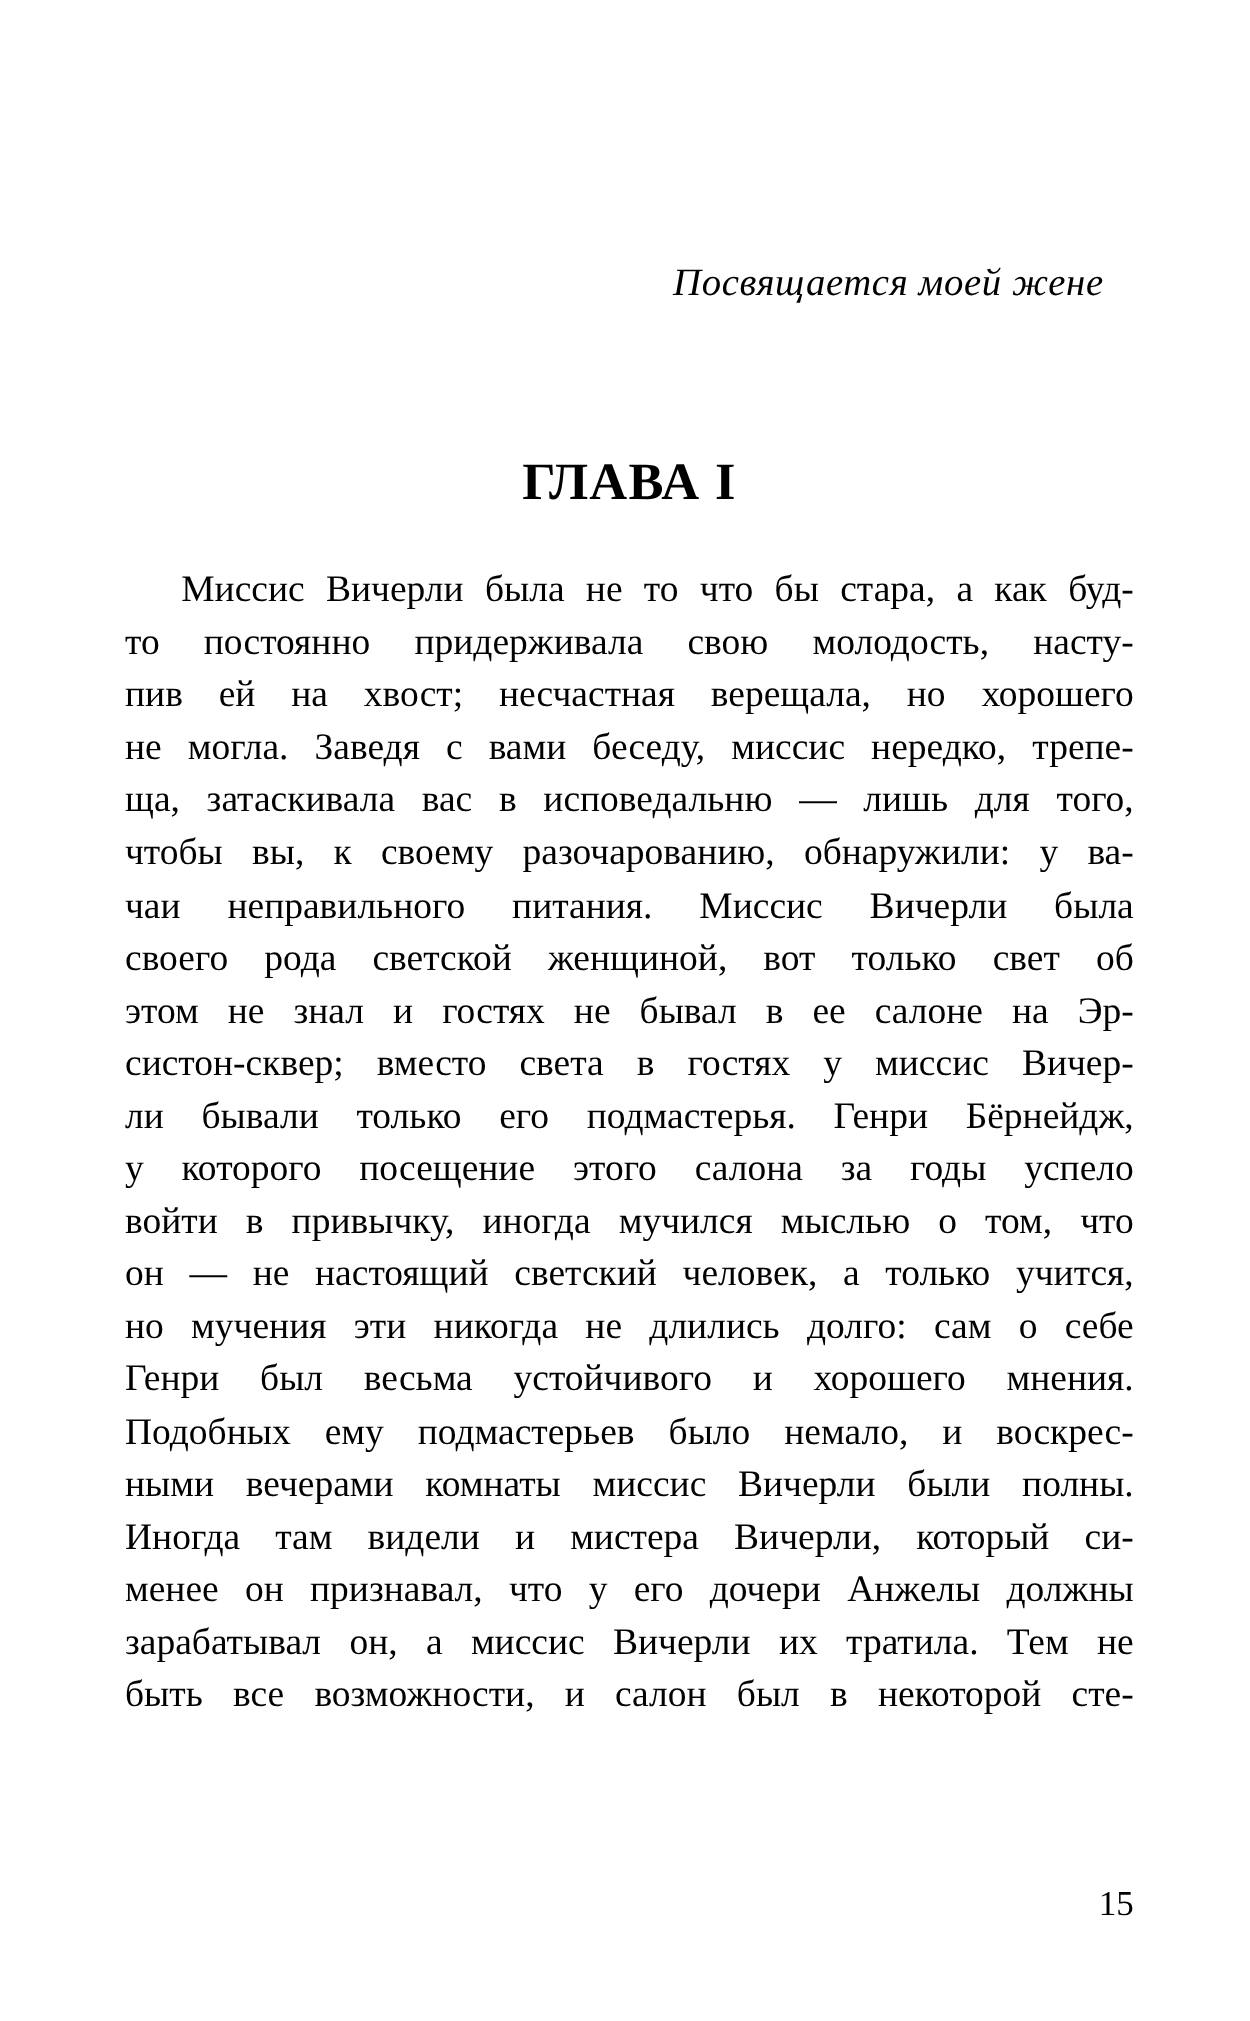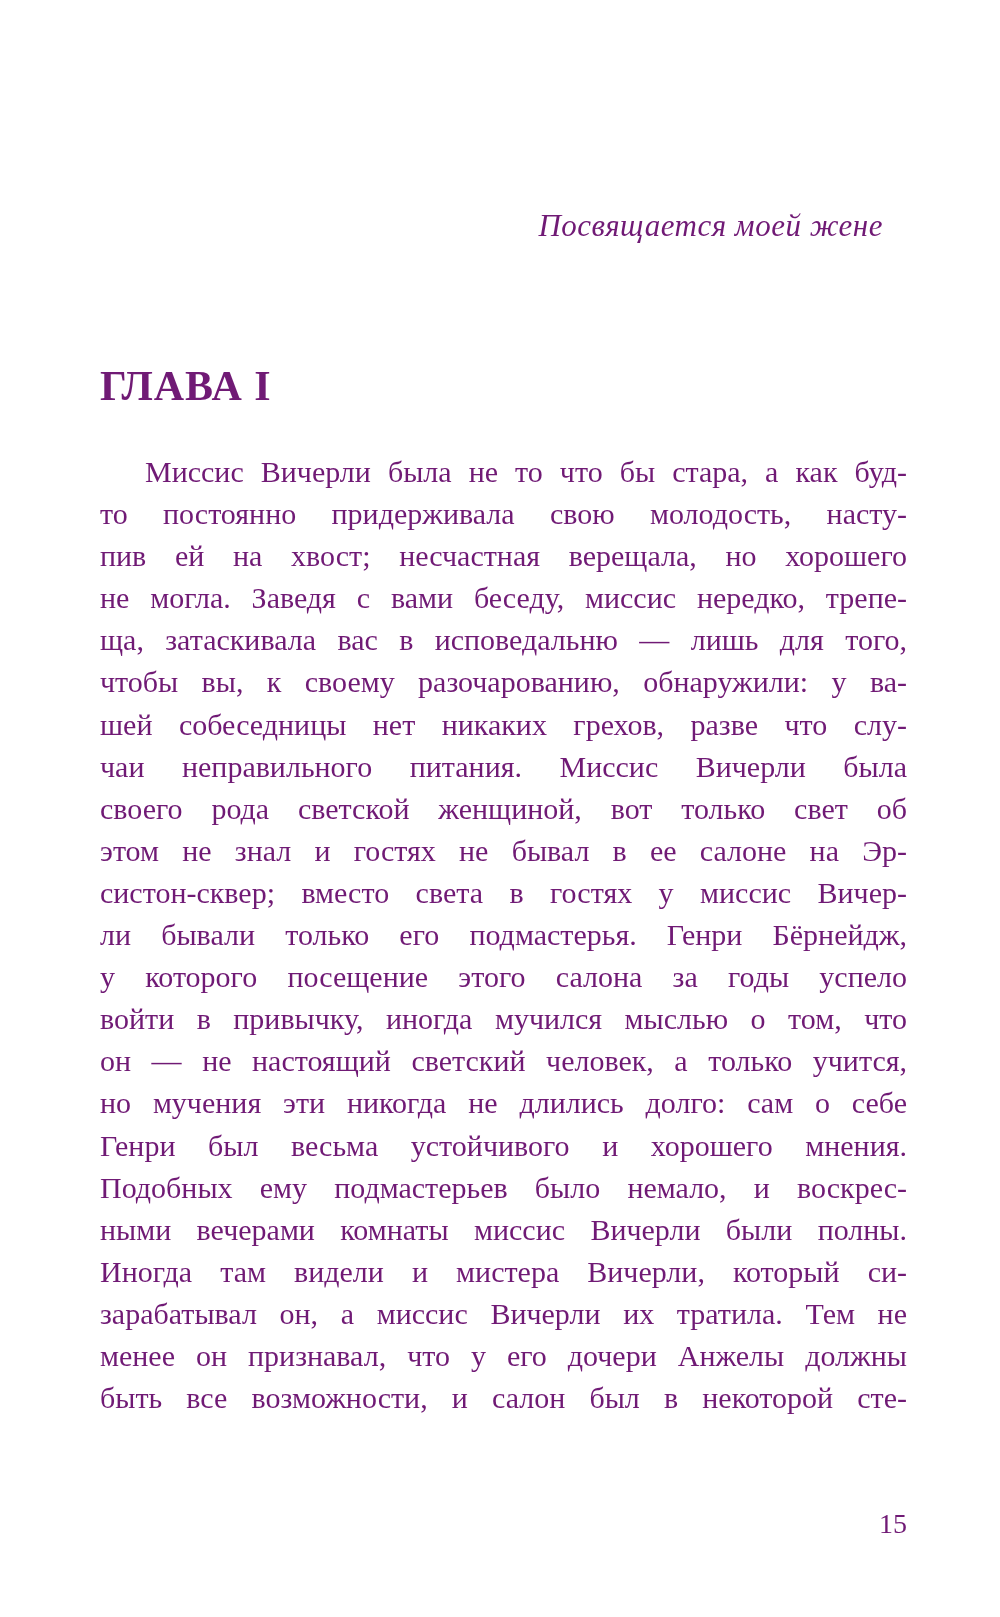--- a/index.html
+++ b/index.html
@@ -5,41 +5,41 @@
   html, body {
     margin: 0;
     padding: 0;
     background: #ffffff;
   }
   .book-page {
     position: relative;
     width: 1000px;
     height: 1617px;
     background: #ffffff;
-    color: #701a75;
+    color: #000000;
     font-family: "Liberation Serif", "DejaVu Serif", serif;
     overflow: hidden;
   }
   .dedication {
     position: absolute;
     top: 206px;
     left: 100px;
     width: 783px;
     text-align: right;
     font-style: italic;
     font-size: 31px;
     line-height: 40px;
     letter-spacing: 0.5px;
   }
   .chapter-title {
     position: absolute;
     top: 334px;
     left: 100px;
     width: 807px;
-    text-align: left;
+    text-align: center;
     font-size: 42px;
     font-weight: bold;
     line-height: 48px;
     letter-spacing: 1px;
   }
   .paragraph {
     position: absolute;
     top: 451px;
     left: 100px;
     width: 807px;
@@ -75,34 +75,33 @@
 
   <h1 class="chapter-title">ГЛАВА I</h1>
 
   <div class="paragraph">
     <div class="line first">Миссис Вичерли была не то что бы стара, а как буд-</div>
     <div class="line">то постоянно придерживала свою молодость, насту-</div>
     <div class="line">пив ей на хвост; несчастная верещала, но хорошего</div>
     <div class="line">не могла. Заведя с вами беседу, миссис нередко, трепе-</div>
     <div class="line">ща, затаскивала вас в исповедальню — лишь для того,</div>
     <div class="line">чтобы вы, к своему разочарованию, обнаружили: у ва-</div>
-    <div class="line">шей собеседницы нет никаких грехов, разве что слу-</div>
     <div class="line">чаи неправильного питания. Миссис Вичерли была</div>
     <div class="line">своего рода светской женщиной, вот только свет об</div>
     <div class="line">этом не знал и гостях не бывал в ее салоне на Эр-</div>
     <div class="line">систон-сквер; вместо света в гостях у миссис Вичер-</div>
     <div class="line">ли бывали только его подмастерья. Генри Бёрнейдж,</div>
     <div class="line">у которого посещение этого салона за годы успело</div>
     <div class="line">войти в привычку, иногда мучился мыслью о том, что</div>
     <div class="line">он — не настоящий светский человек, а только учится,</div>
     <div class="line">но мучения эти никогда не длились долго: сам о себе</div>
     <div class="line">Генри был весьма устойчивого и хорошего мнения.</div>
     <div class="line">Подобных ему подмастерьев было немало, и воскрес-</div>
     <div class="line">ными вечерами комнаты миссис Вичерли были полны.</div>
     <div class="line">Иногда там видели и мистера Вичерли, который си-</div>
+    <div class="line">менее он признавал, что у его дочери Анжелы должны</div>
     <div class="line">зарабатывал он, а миссис Вичерли их тратила. Тем не</div>
-    <div class="line">менее он признавал, что у его дочери Анжелы должны</div>
     <div class="line">быть все возможности, и салон был в некоторой сте-</div>
   </div>
 
   <div class="page-number">15</div>
 
 </div>
 
 </body></html>

